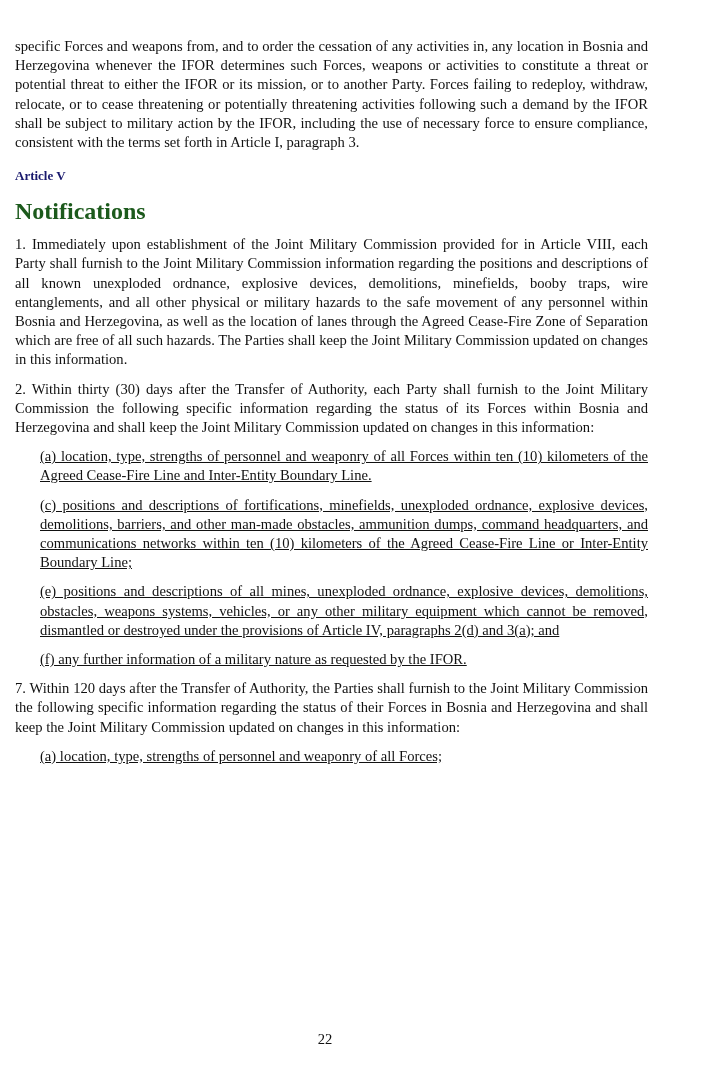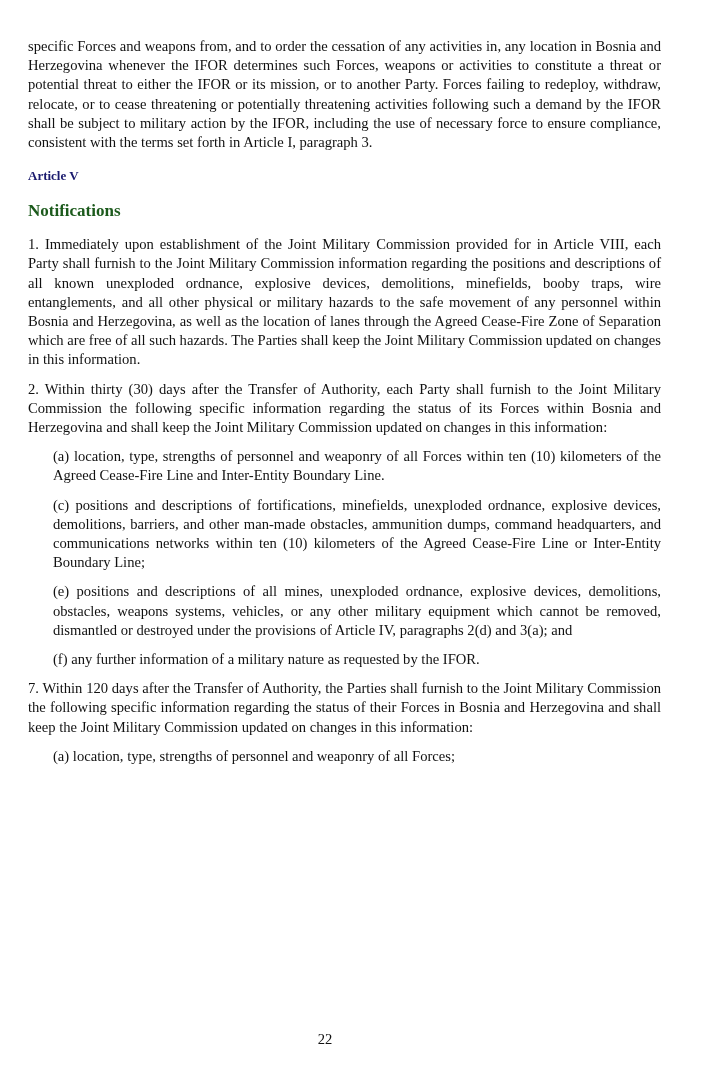--- a/index.html
+++ b/index.html
@@ -1,27 +1,27 @@
 <!DOCTYPE html>
 <html><head>
   <meta charset="utf-8">
   <style>
     html, body { margin: 0; padding: 0; background: #ffffff; }
     body { width: 722px; height: 1075px; position: relative; overflow: hidden; }
     .page {
-      position: absolute; left: 28px; top: 37px; width: 633px;
+      position: absolute; left: 15px; top: 37px; width: 633px;
       font-family: "Liberation Serif", serif;
       font-size: 14.6px; line-height: 19.2px; color: #111111;
     }
     p { margin: 0; text-align: justify; }
     .para { margin-bottom: 10px; }
-    .sub { margin-left: 25px; margin-bottom: 10px; }
+    .sub { margin-left: 25px; margin-bottom: 10px; text-decoration: underline; }
     h2 { margin: 0; font-family: "Liberation Serif", serif; font-weight: bold; }
     .article-title { font-size: 13px; line-height: 22px; color: #1a1a6e; margin-top: 13px; margin-bottom: 13px; }
-    .section-title { font-size: 17px; line-height: 22px; color: #1c5a1c; margin-bottom: 13px; }
+    .section-title { font-size: 24px; line-height: 22px; color: #1c5a1c; margin-bottom: 13px; }
     .page-number {
       position: absolute; left: 0; width: 650px; top: 1031px; text-align: center;
       font-family: "Liberation Serif", serif; font-size: 14.6px; color: #111111;
     }
   </style>
 </head>
 <body>
 
 <div class="page">
   <p class="para">specific  Forces and weapons from, and to order the cessation of any activities in, any location in  Bosnia and Herzegovina whenever the IFOR determines such Forces, weapons or activities to  constitute  a  threat or potential threat to either the IFOR or its mission, or to another Party. Forces  failing  to  redeploy,  withdraw,  relocate,  or to  cease  threatening  or  potentially threatening  activities following such a demand by the IFOR shall be subject to military action by  the  IFOR,  including  the use of necessary force to ensure compliance, consistent with the terms set forth in Article I, paragraph 3.</p>

